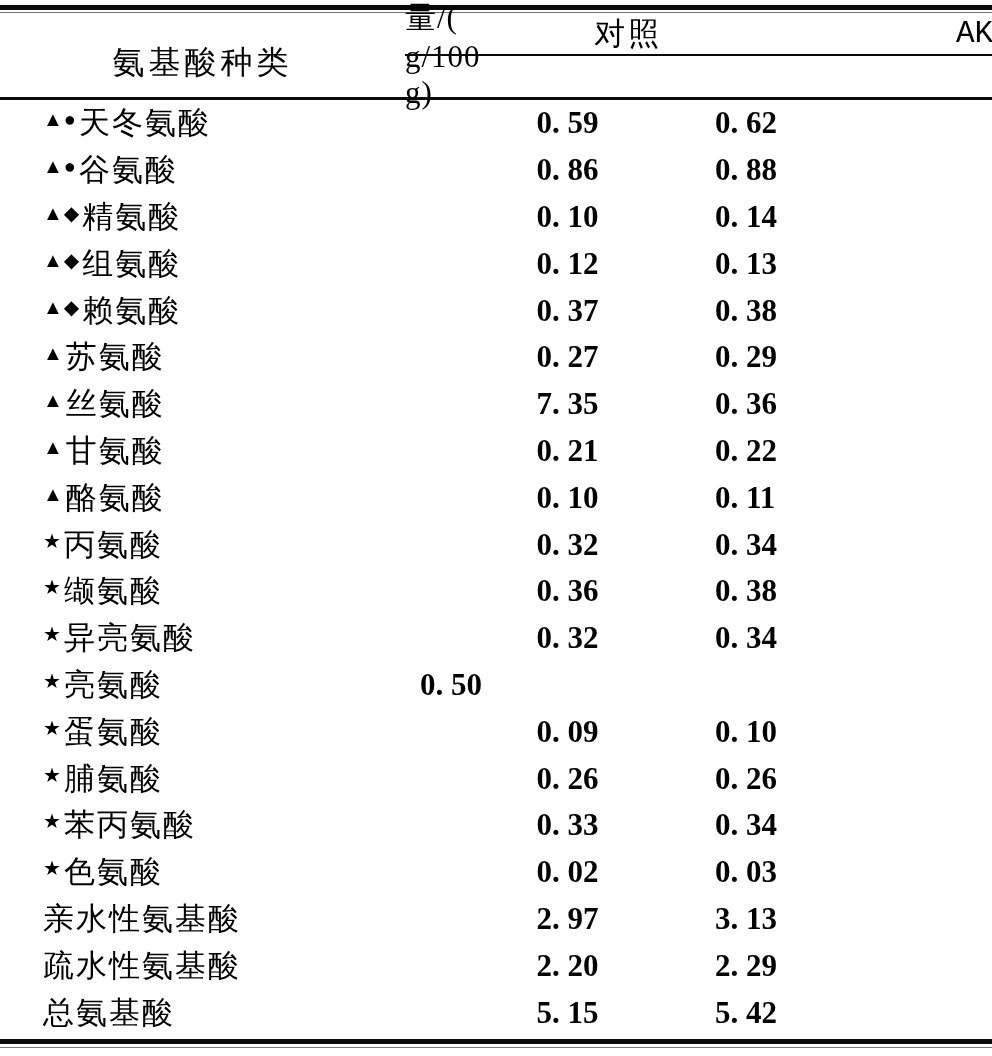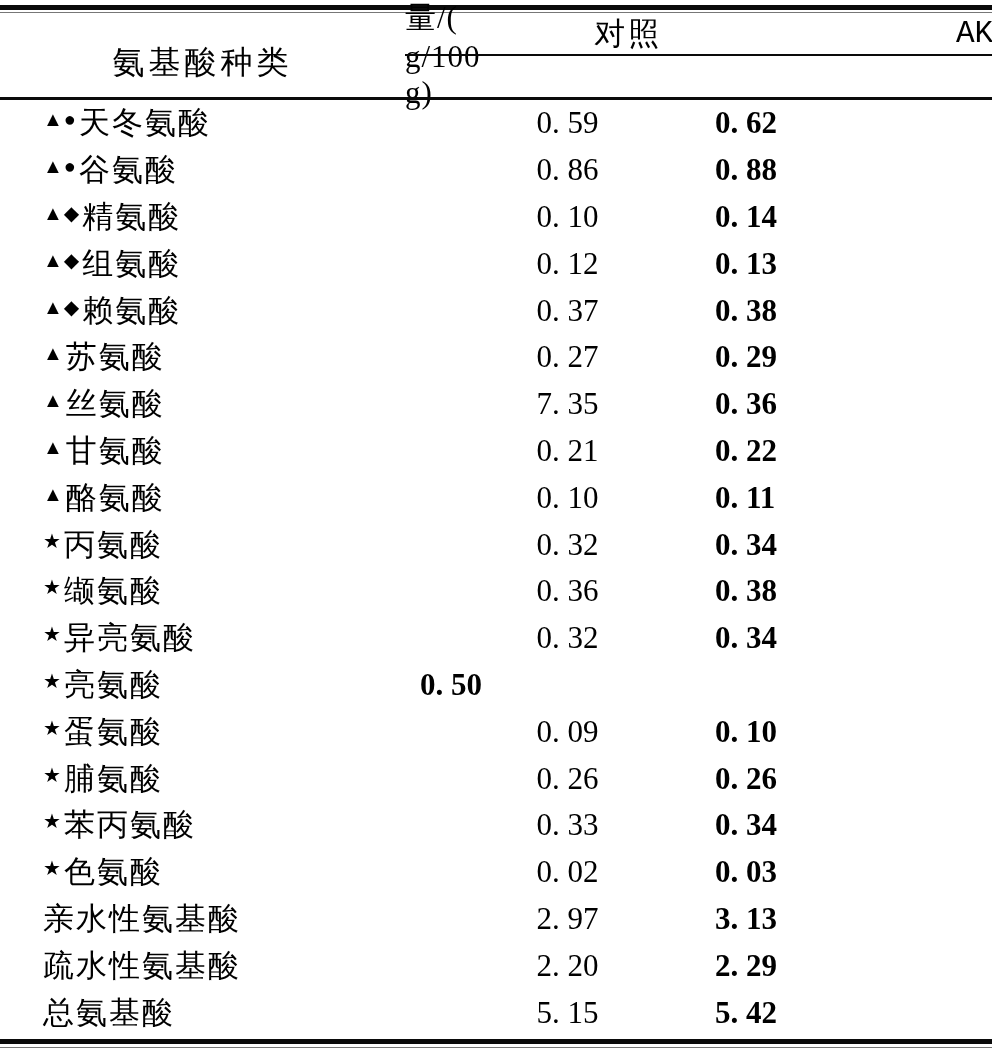--- a/index.html
+++ b/index.html
@@ -41,21 +41,21 @@
   .rows { position: absolute; top: 100px; left: 15px; width: 992px; }
   .row { display: flex; height: 46.8px; align-items: center; }
   .cell-name {
     width: 405px; box-sizing: border-box; padding-left: 28px;
     font-size: 31px; letter-spacing: 2px; white-space: nowrap;
   }
   .sym {
     font-size: 20px; letter-spacing: 1px;
     position: relative; top: -7px; margin-right: 2px;
   }
-  .cell-val1 { width: 295px; text-align: center; font-size: 31px; }
+  .cell-val1 { width: 295px; text-align: center; font-size: 31px; font-weight: bold; }
   .cell-val2 { width: 292px; font-size: 31px; font-weight: bold; }
 </style>
 </head>
 <body>
 
 <div class="page">
 
   <div class="rule rule-top"></div>
   <div class="rule rule-top-thin"></div>
 

